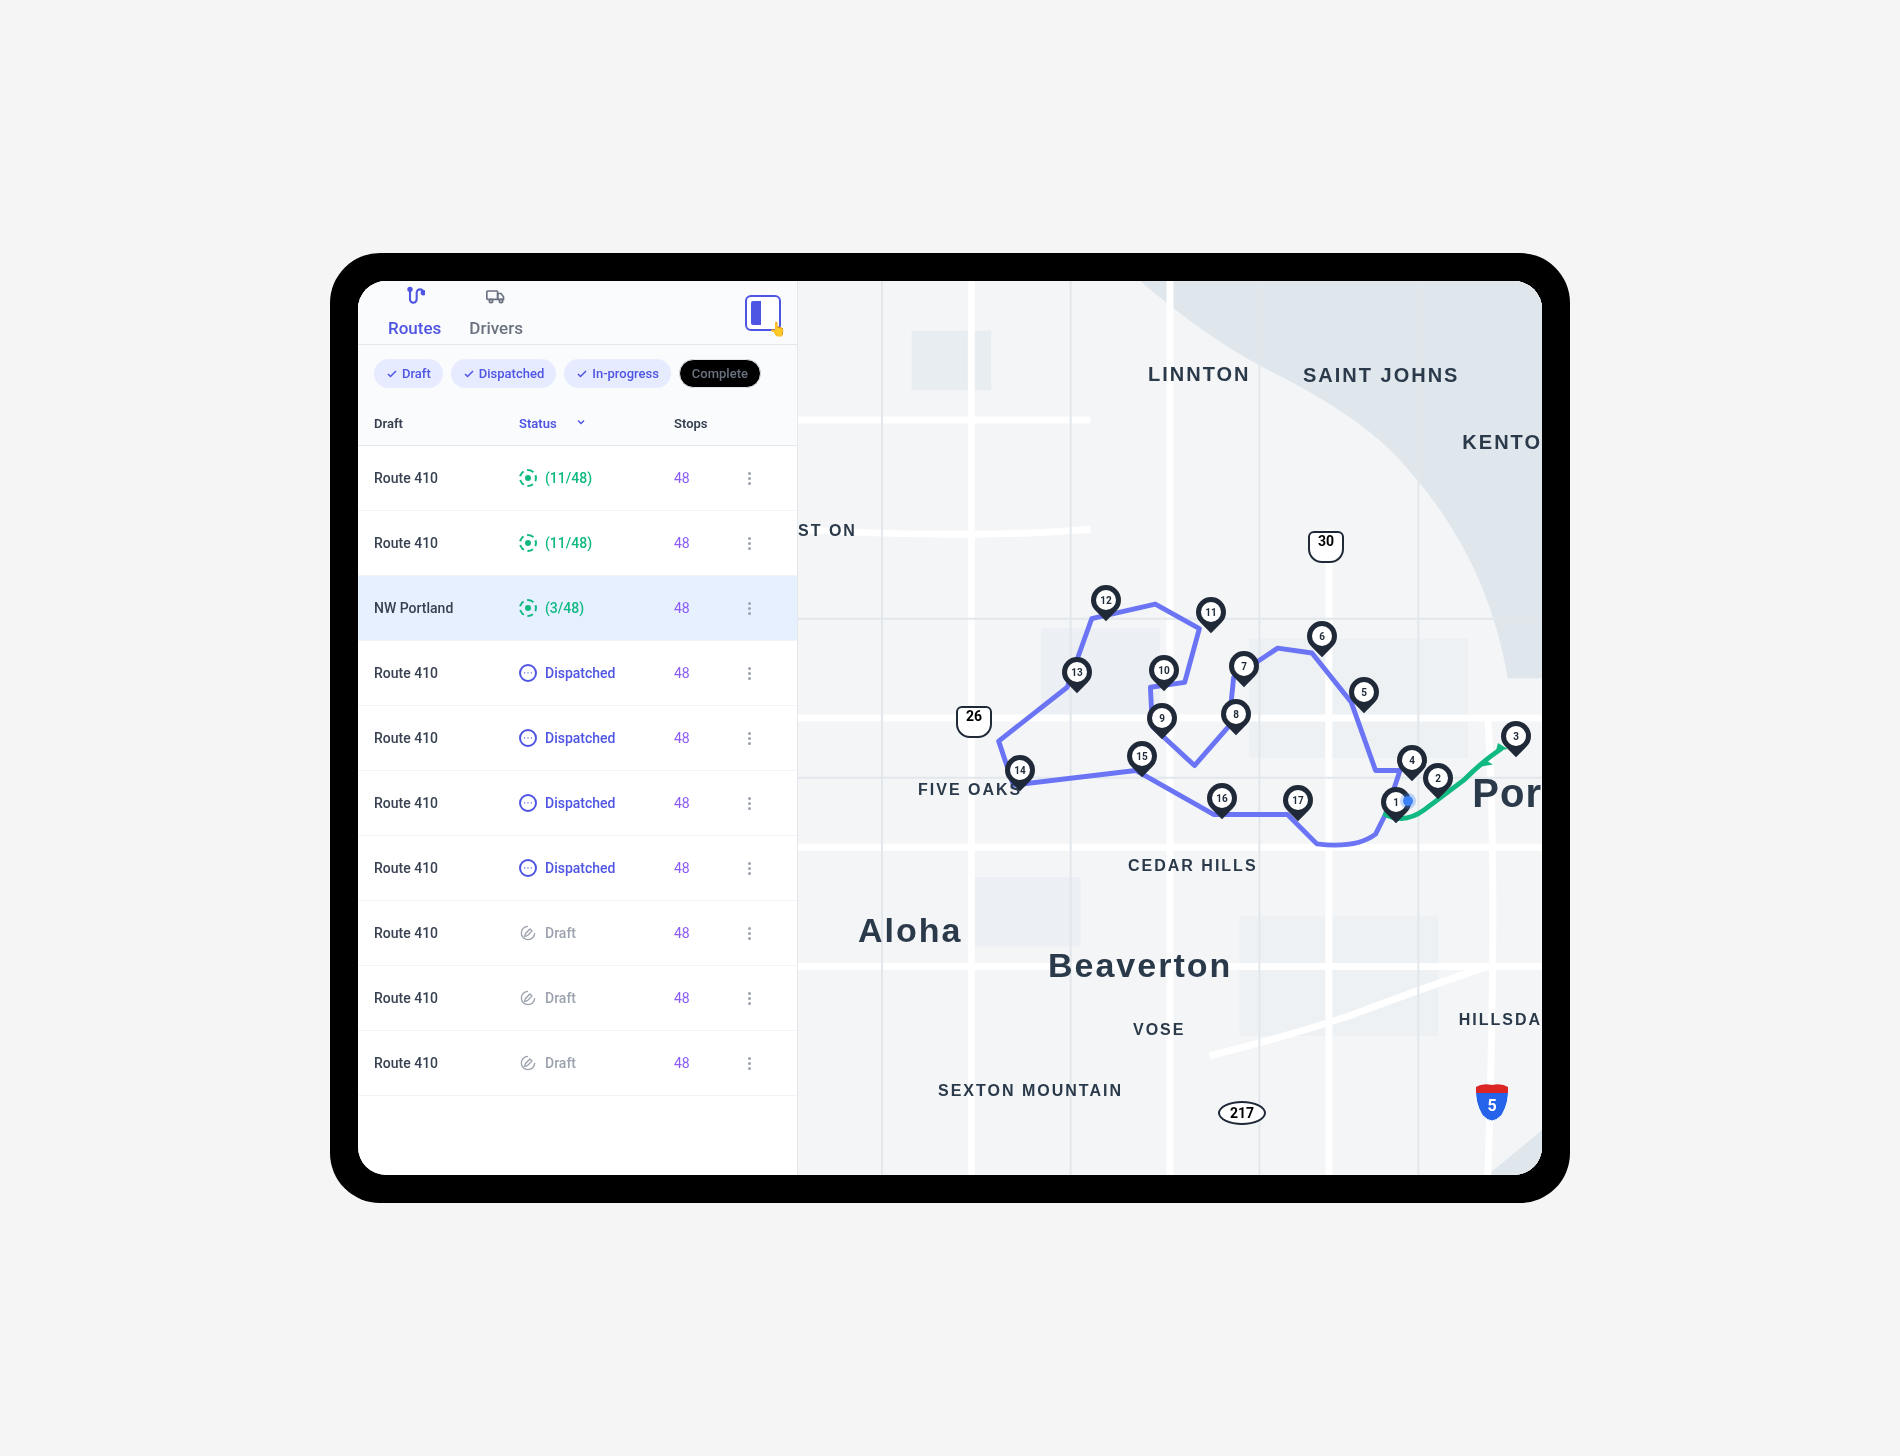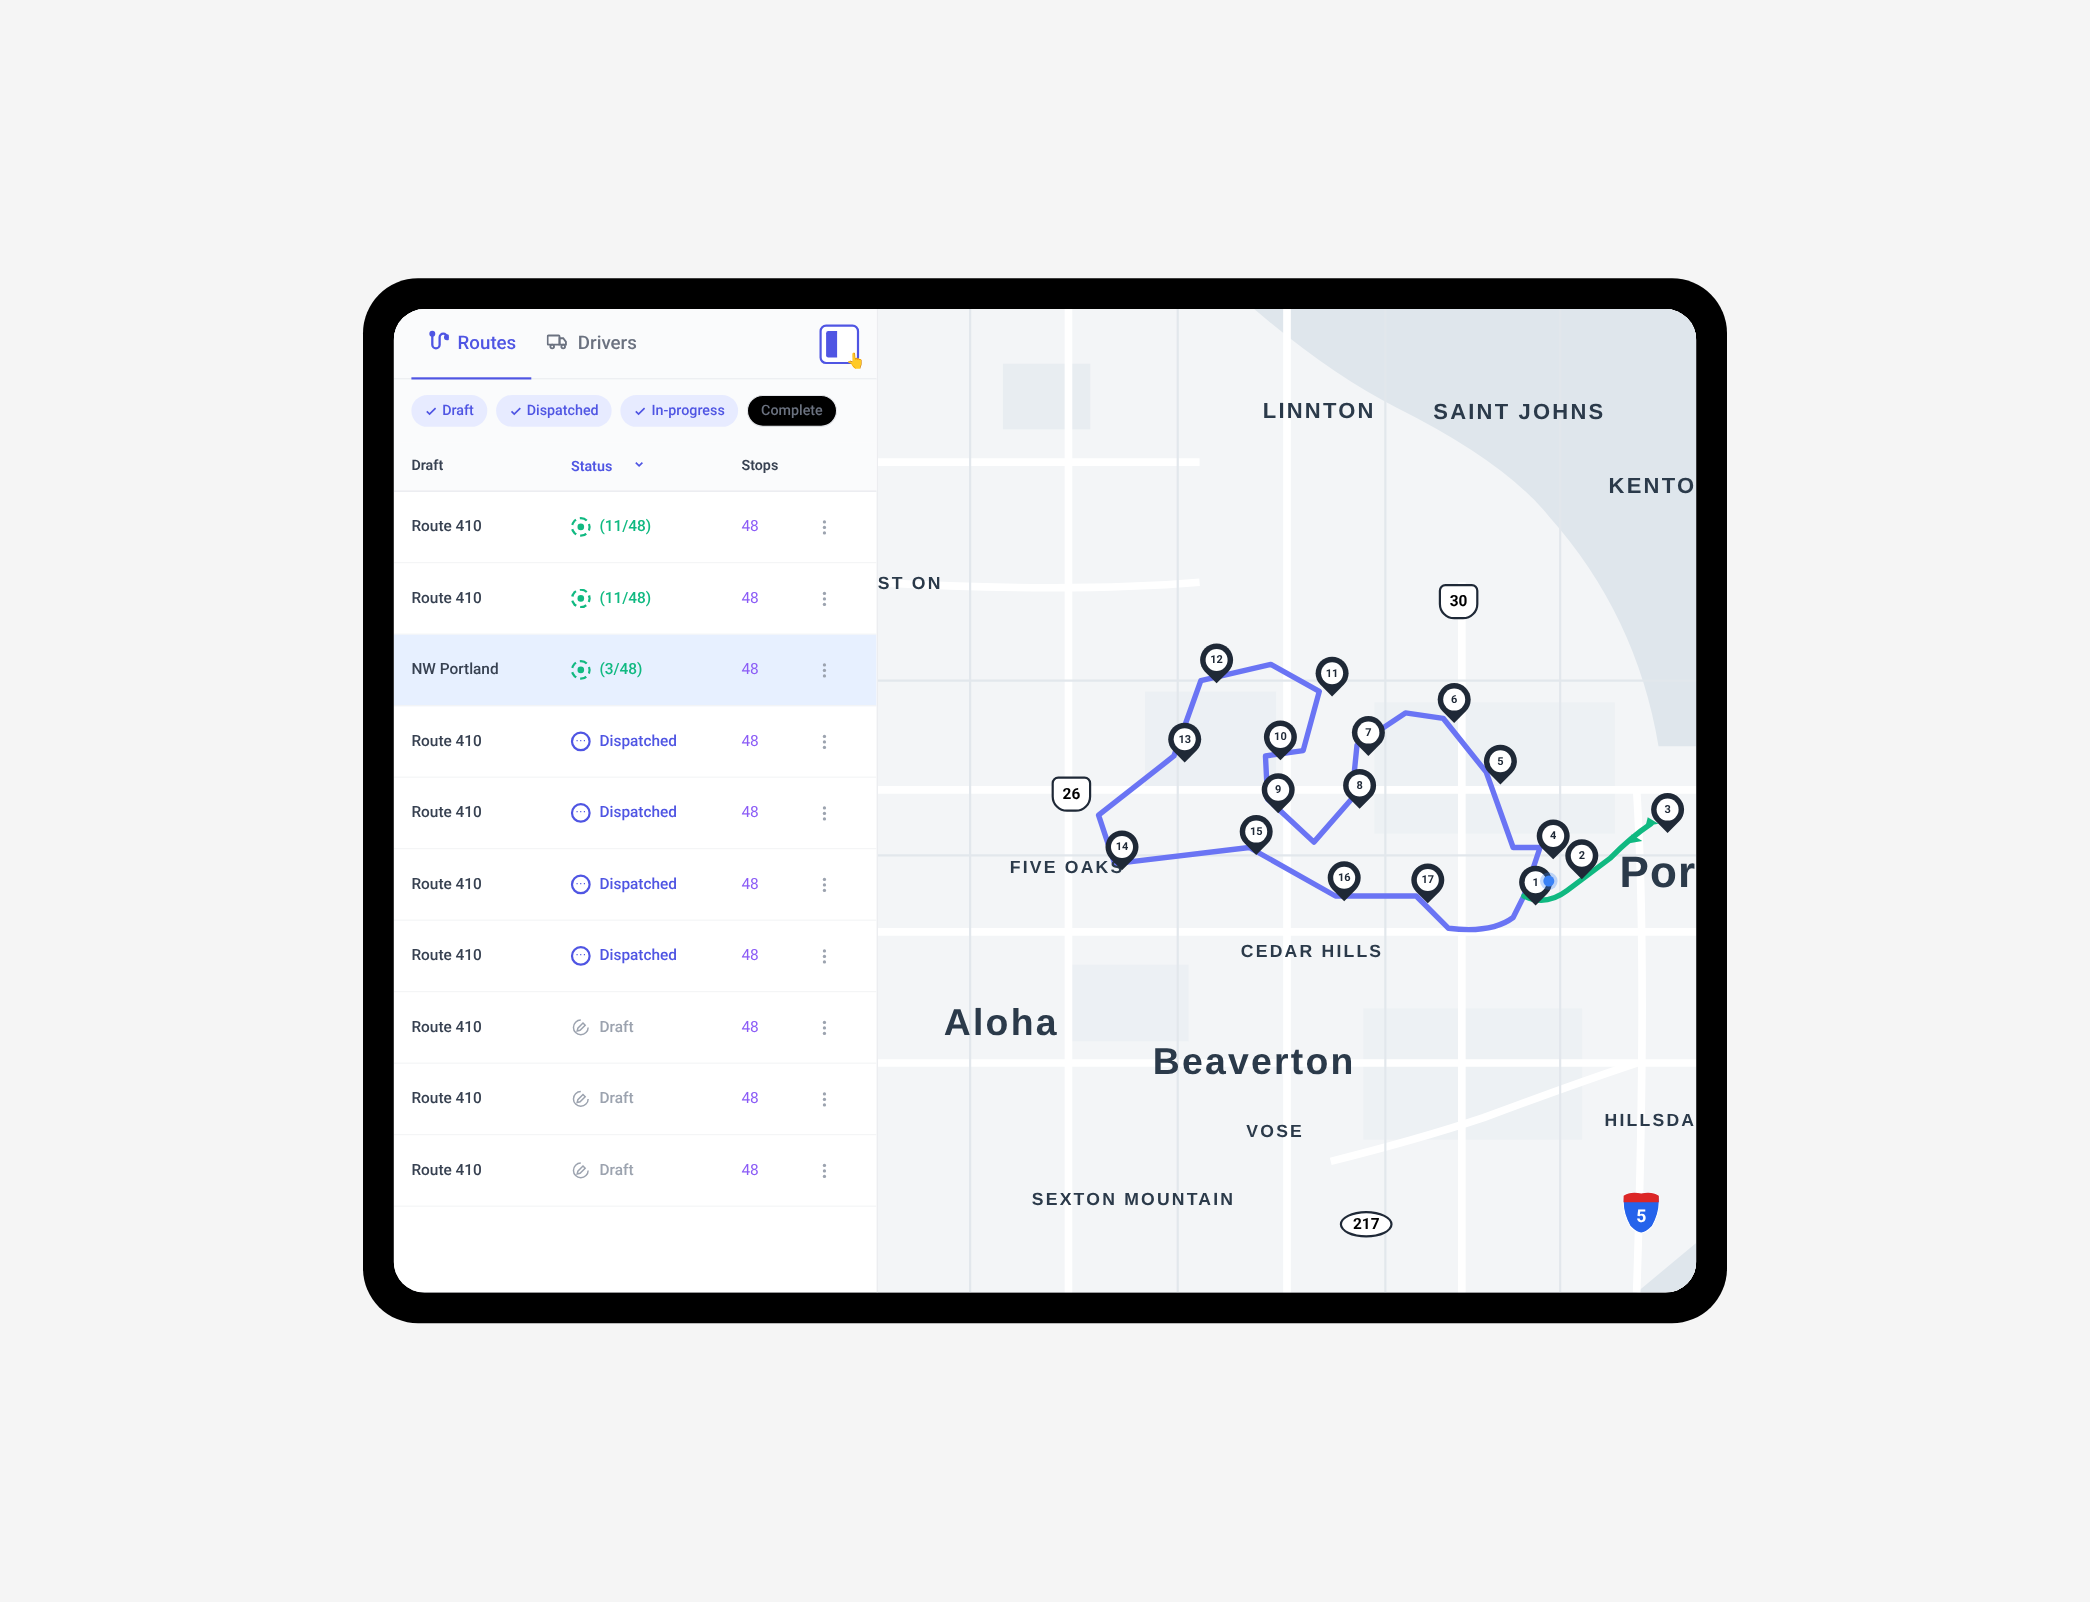--- a/index.html
+++ b/index.html
@@ -48,20 +48,21 @@
 .tab {
   display: flex;
   align-items: center;
   gap: 8px;
   padding: 20px 14px 18px;
   font-size: 17px;
   font-weight: 500;
   color: #6b7280;
   cursor: pointer;
   border-bottom: 3px solid transparent;
+  flex-direction: column;
 }
 .tab.active { color: #4f55e3; border-bottom-color: #4f55e3; }
 .tab-spacer { flex: 1; }
 .collapse-btn {
   width: 36px; height: 36px;
   border: 2px solid #4f55e3;
   border-radius: 6px;
   background: #fff;
   display: flex; align-items: center; justify-content: center;
   cursor: pointer;
@@ -189,21 +190,21 @@
 .map-label.lg { font-size: 34px; letter-spacing: 2px; }
 .map-label.md { font-size: 20px; letter-spacing: 2px; }
 .map-label.sm { font-size: 16px; letter-spacing: 2px; }
 .map-label.cut { font-size: 40px; font-weight: 700; }
 .hwy-shield {
   position: absolute;
   width: 36px; height: 32px;
   background: #fff;
   border: 2px solid #1f2937;
   border-radius: 6px 6px 14px 14px;
-  display: flex; align-items: center; justify-content: center;
+  display: flex; align-items: flex-start; justify-content: center;
   font-weight: 700; font-size: 14px;
 }
 .hwy-oval {
   position: absolute;
   padding: 2px 10px;
   background: #fff;
   border: 2px solid #1f2937;
   border-radius: 50%;
   font-weight: 700; font-size: 14px;
 }

